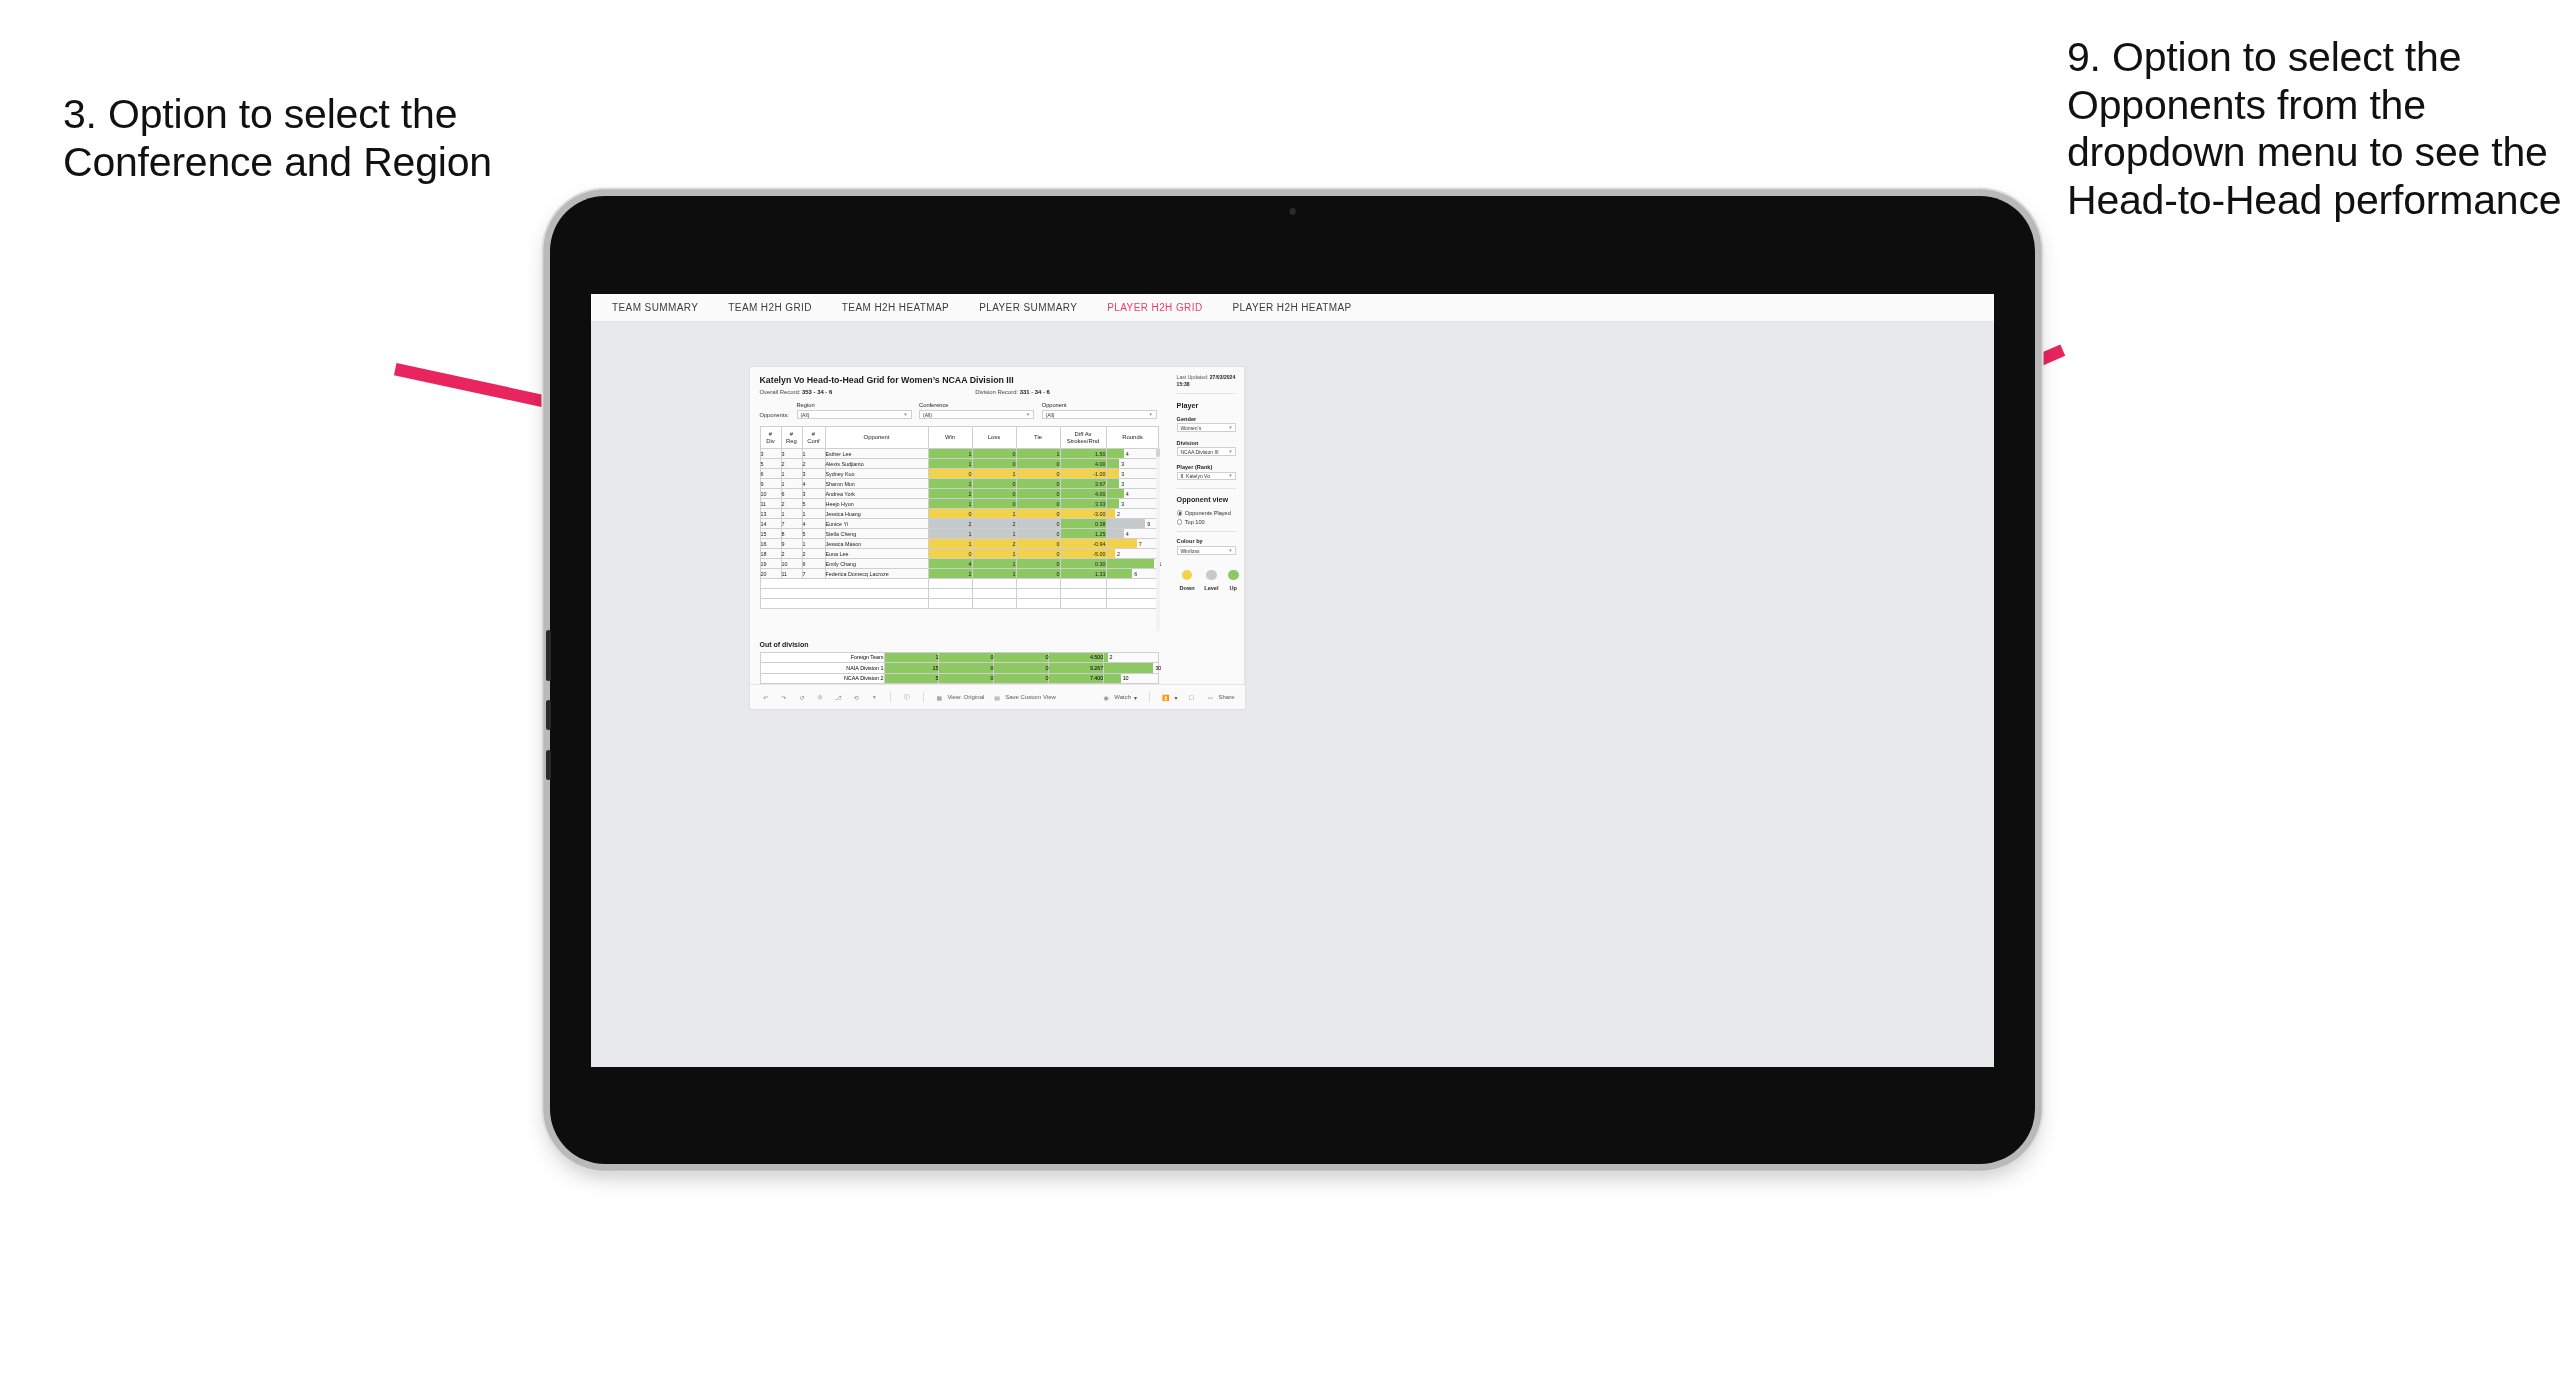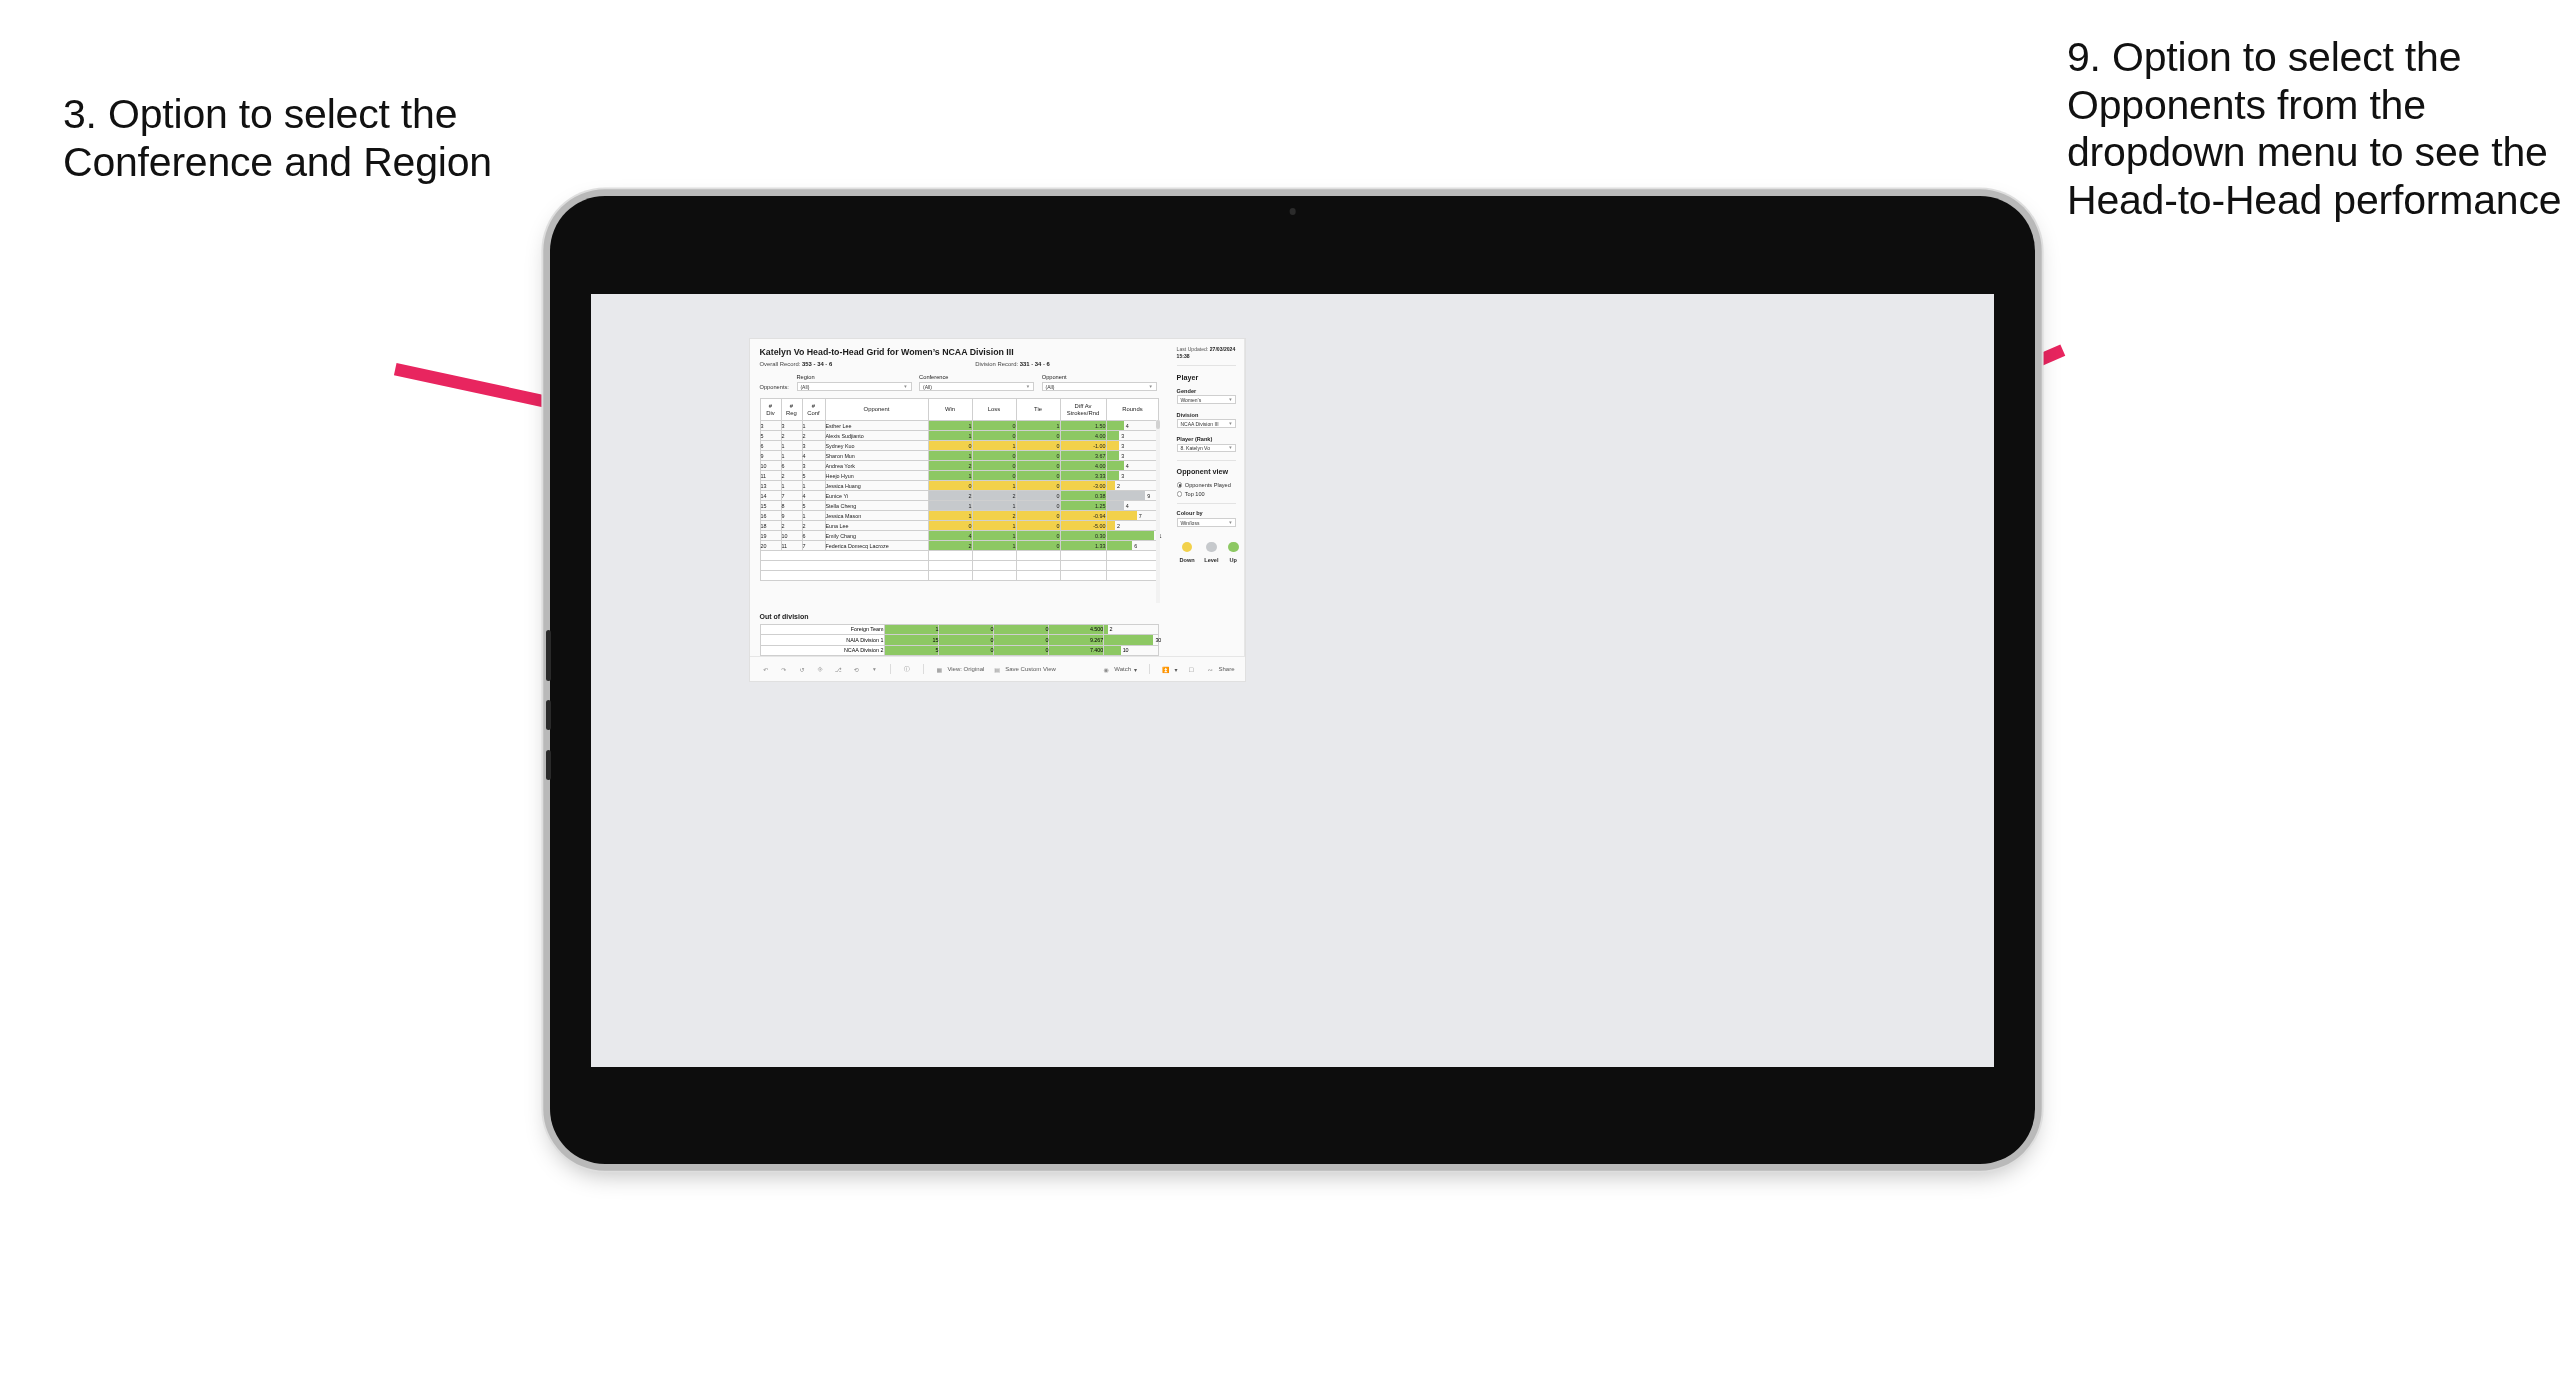--- a/index.html
+++ b/index.html
@@ -197,20 +197,28 @@
 
 <div id="tablet">
   <div class="tablet-cam"></div>
   <div class="side-btn" id="sb1"></div>
   <div class="side-btn" id="sb2"></div>
   <div class="side-btn" id="sb3"></div>
 
   <div id="screen">
 
 
+    <div class="subnav" id="subnav">
+        <div class="subitem">TEAM SUMMARY</div>
+        <div class="subitem">TEAM H2H GRID</div>
+        <div class="subitem">TEAM H2H HEATMAP</div>
+        <div class="subitem">PLAYER SUMMARY</div>
+        <div class="subitem sel">PLAYER H2H GRID</div>
+        <div class="subitem">PLAYER H2H HEATMAP</div>
+      </div>
 
     <div id="workspace">
       <div id="vizcard">
         <div id="vizbody">
 
           <div id="vmain">
             <div class="viz-title">Katelyn Vo Head-to-Head Grid for Women’s NCAA Division III</div>
             <div class="rec-row">
               <span><span>Overall Record: </span><b>353 -  34 - 6</b></span>
               <span class="rec-div"><span>Division Record: </span><b>331 -  34 - 6</b></span>

